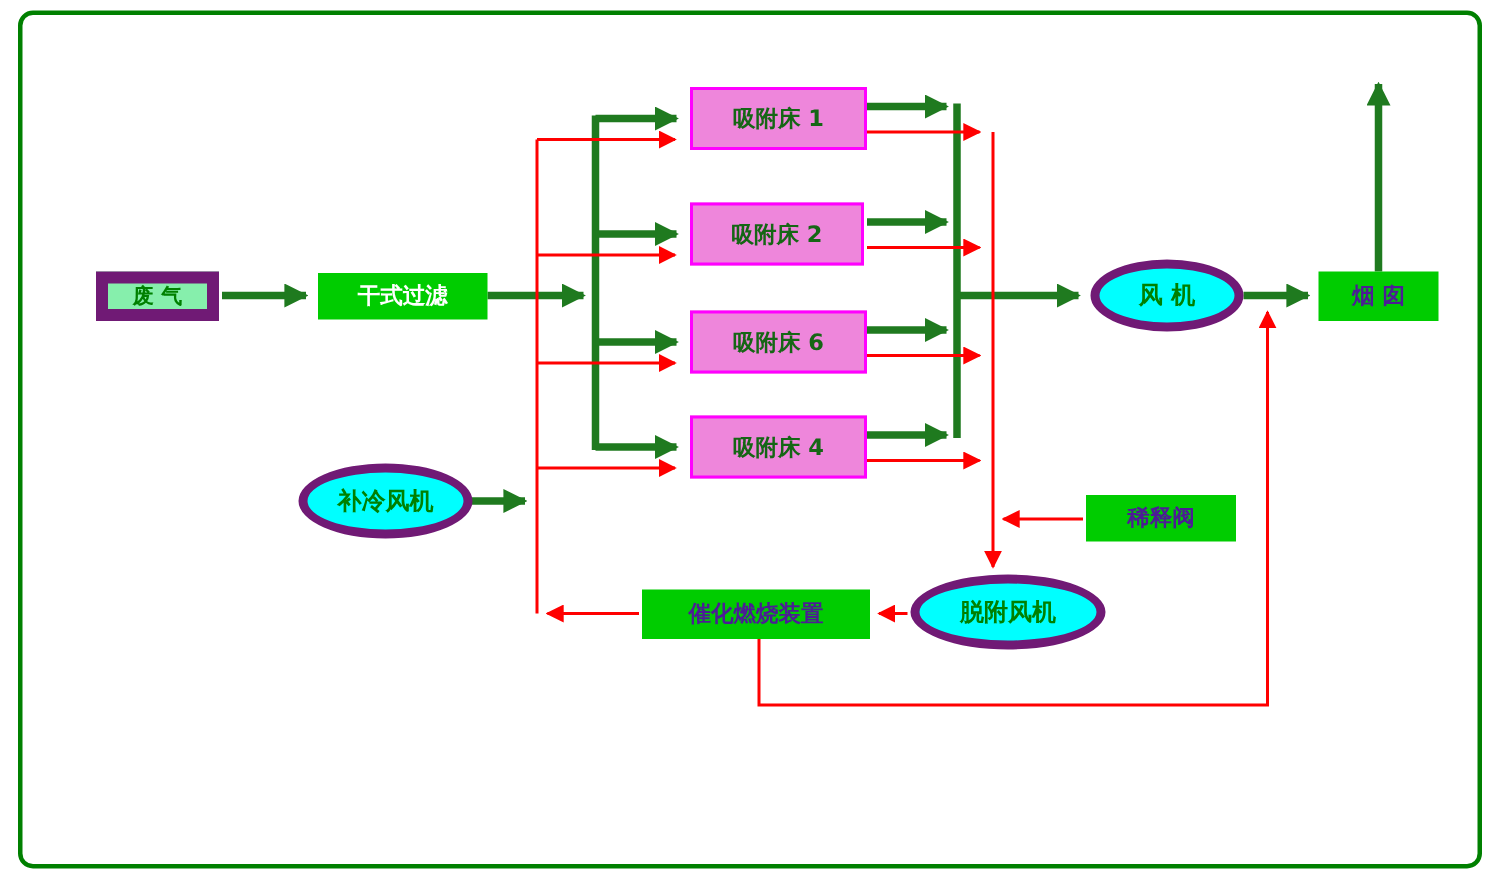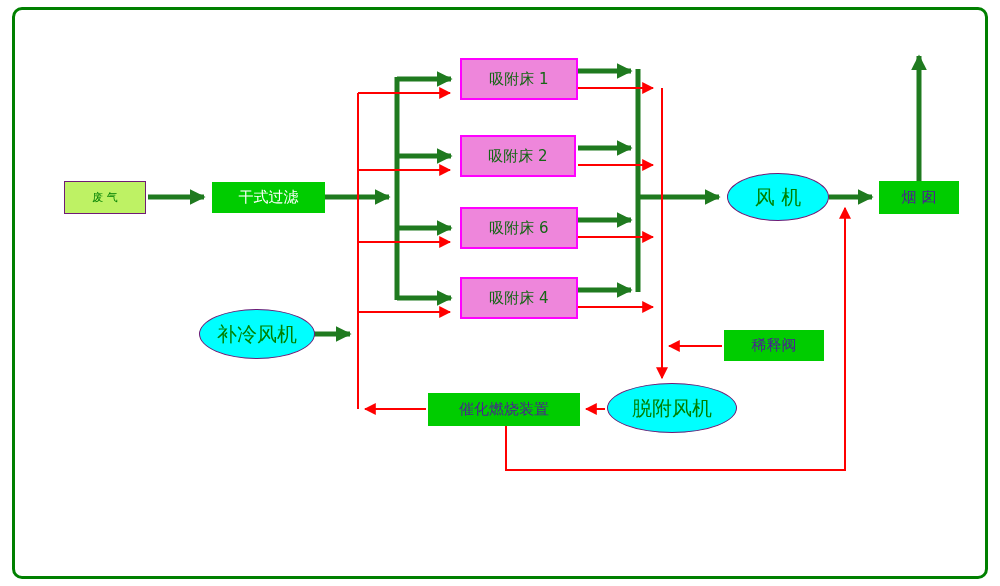--- a/index.html
+++ b/index.html
@@ -7,28 +7,28 @@
     position:relative;width:1000px;height:586px;background:#ffffff;
     font-family:"DejaVu Sans",sans-serif;overflow:hidden;
   }
   .frame{
     position:absolute;left:12px;top:7px;right:12px;bottom:7px;
     border:3px solid #008000;border-radius:10px;
   }
   .arrows{position:absolute;left:0;top:0;width:1000px;height:586px;}
   .node{
     position:absolute;display:flex;align-items:center;justify-content:center;
-    font-weight:normal;box-sizing:border-box;white-space:nowrap;
+    font-weight:bold;box-sizing:border-box;white-space:nowrap;
     line-height:1;
   }
-  .box-yellow{background:#bef264;border:1px solid #701a75;color:#008000;font-size:11px;}
+  .box-yellow{background:#86efac;border:8px solid #701a75;color:#008000;font-size:14px;}
   .box-green{background:#00cc00;color:#4c1d95;font-size:15px;}
   .box-green.text-light{color:#ffffff;}
   .bed{background:#ee86db;border:2px solid #ff00ff;color:#156615;font-size:15px;}
-  .ellipse{background:#00ffff;border:1px solid #701a75;border-radius:50%;color:#008000;font-size:20px;}
+  .ellipse{background:#00ffff;border:6px solid #701a75;border-radius:50%;color:#008000;font-size:16px;}
 </style>
 </head>
 <body>
 
 <div class="canvas">
 
   <div class="frame"></div>
 
   <svg class="arrows" viewBox="0 0 1000 586" xmlns="http://www.w3.org/2000/svg">
     <defs>

